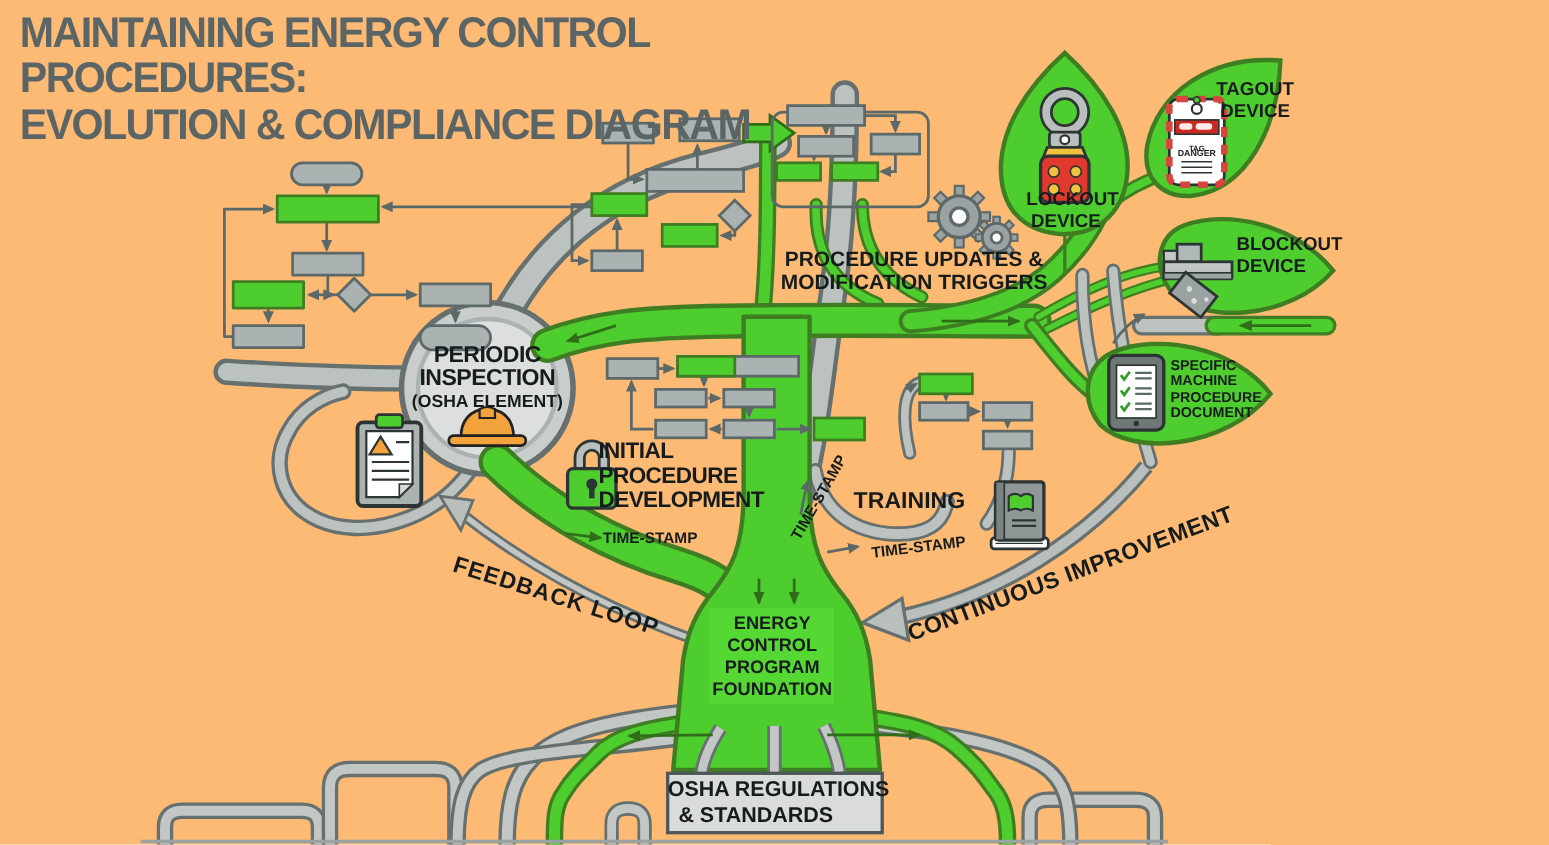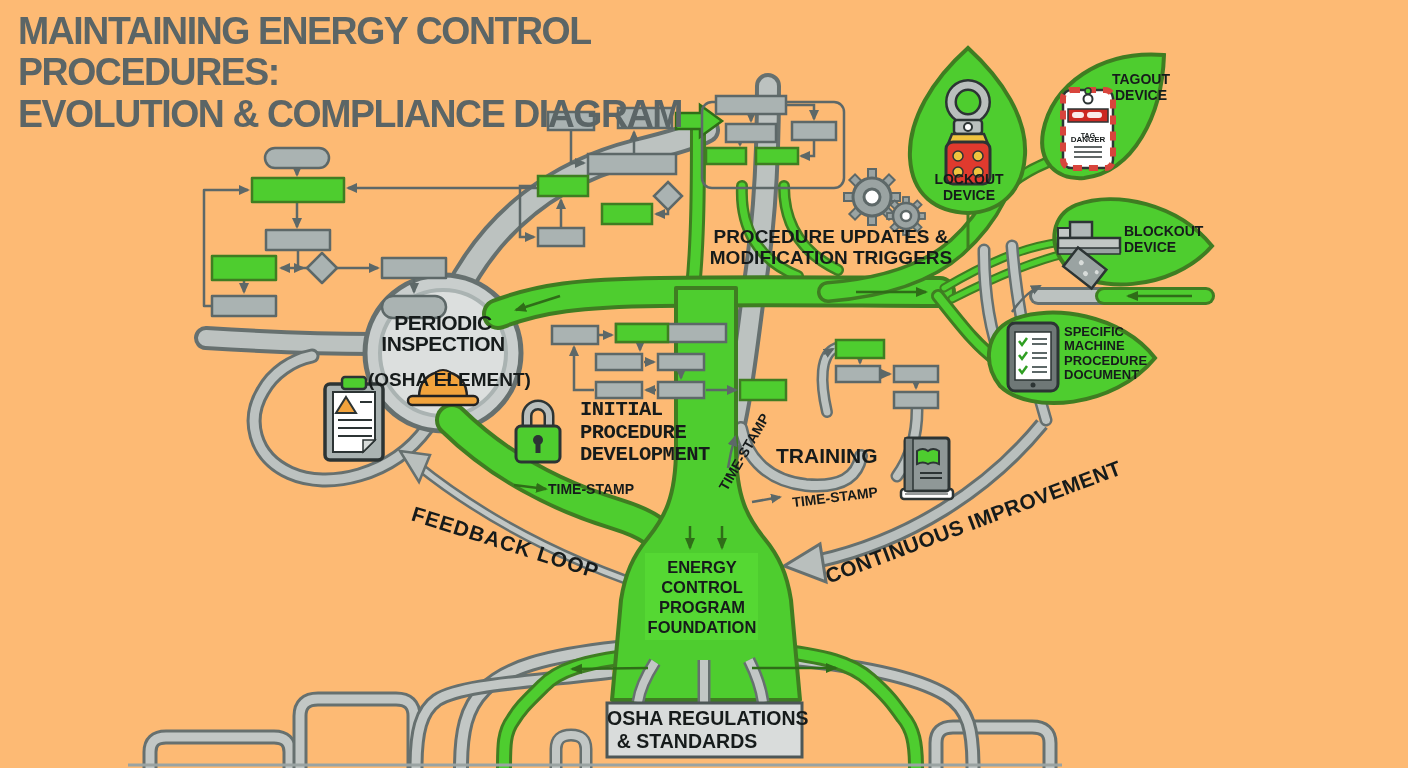--- a/index.html
+++ b/index.html
@@ -5,35 +5,35 @@
   html,body{margin:0;padding:0;background:#fff;}
   .canvas{position:relative;width:1408px;height:768px;background:#fdba74;overflow:hidden;
           font-family:"Liberation Sans",sans-serif;}
   svg{position:absolute;left:0;top:0;}
   .lbl{position:absolute;color:#161b1b;font-weight:bold;white-space:nowrap;}
   .title{left:18px;top:10px;width:860px;font-size:39px;line-height:1.06;color:#5b6566;
          font-weight:bold;letter-spacing:-1.5px;transform:scaleX(.96);transform-origin:0 0;white-space:normal;}
   .proc-upd{left:700px;top:227px;width:262px;font-size:19px;line-height:1.1;text-align:center;}
   .periodic{left:368px;top:312px;width:150px;text-align:center;}
   .periodic .l12{font-size:21px;line-height:1.02;letter-spacing:-.5px;}
-  .periodic .l3{font-size:19px;margin-top:14px;}
-  .initial{left:580px;top:399px;font-size:20.5px;line-height:1.1;letter-spacing:-.5px;font-family:Liberation Mono, monospace;}
+  .periodic .l3{font-size:16px;margin-top:2px;}
+  .initial{left:544px;top:399px;font-size:20.5px;line-height:1.1;letter-spacing:-.5px;}
   .training{left:776px;top:444px;font-size:21px;}
   .foundation{left:646px;top:557px;width:112px;text-align:center;font-size:16.5px;line-height:1.22;}
   .osha{left:607px;top:707px;width:160px;text-align:center;font-size:19.5px;line-height:1.2;}
   .feedback{left:416px;top:502px;font-size:21px;letter-spacing:1px;transform:rotate(17.5deg);transform-origin:0 0;}
   .continuous{left:822px;top:566px;font-size:21px;letter-spacing:.5px;transform:rotate(-20.5deg);transform-origin:0 0;}
   .ts{font-size:14px;}
   .ts1{left:548px;top:481px;}
   .ts2{left:701px;top:444px;transform:rotate(-60deg);}
   .ts3{left:792px;top:489px;transform:rotate(-7deg);}
-  .leaf-lbl{font-size:14px;line-height:1.16;}
+  .leaf-lbl{font-size:17px;line-height:1.16;}
   .lk{left:933px;top:171px;width:72px;text-align:center;}
   .tg{left:1104px;top:71px;width:74px;text-align:center;}
-  .bk{left:1124px;top:223px;width:90px;}
+  .bk{left:1124px;top:212px;width:90px;}
   .sp{left:1064px;top:325px;width:90px;font-size:13px;line-height:1.1;}
   .tagtxt{left:1064px;top:136px;width:48px;text-align:center;font-size:8px;line-height:1.1;}
   .tagtxt2{left:1064px;top:132px;width:48px;text-align:center;font-size:7px;}
 </style>
 </head>
 <body>
 
 <div class="canvas">
 
 <svg width="1408" height="768" viewBox="0 0 1408 768">

